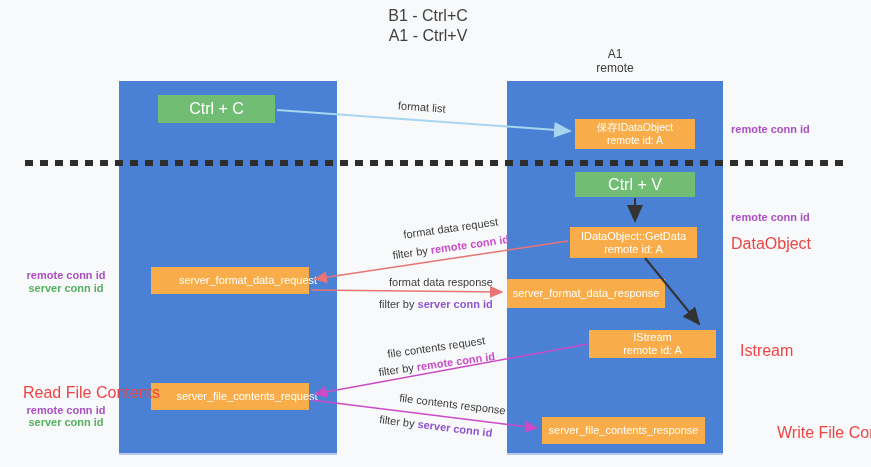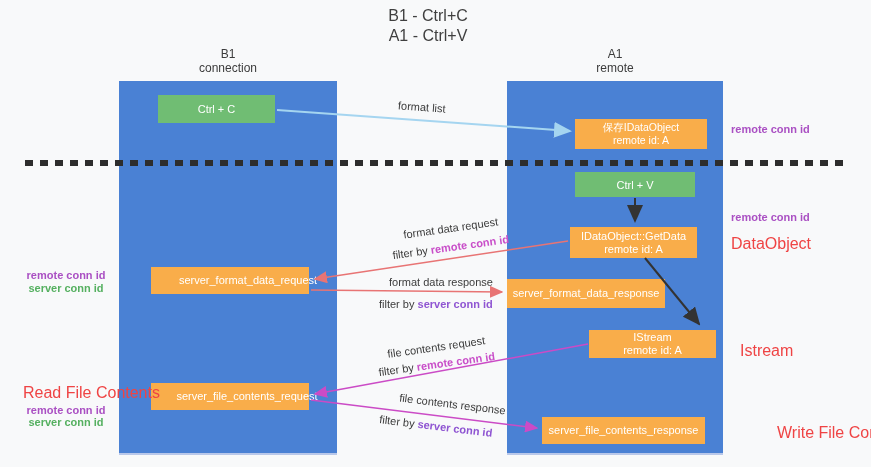--- a/index.html
+++ b/index.html
@@ -25,21 +25,21 @@
     position: absolute; top: 81px; height: 374px;
     background: #4a81d4; border-bottom: 2px solid #b9c8ea;
   }
   .lane.left { left: 119px; width: 218px; }
   .lane.right { left: 507px; width: 216px; }
   .node {
     position: absolute; display: flex; flex-direction: column;
     align-items: center; justify-content: center;
     color: #ffffff; text-align: center; white-space: nowrap;
   }
-  .node.green { background: #70bd73; font-size: 11px; }
+  .node.green { background: #70bd73; font-size: 16px; }
   .node.orange { background: #f9ad4a; font-size: 11px; line-height: 13px; }
   svg.overlay {
     position: absolute; left: 0; top: 0; width: 871px; height: 467px;
     pointer-events: none;
   }
   .elabel {
     position: absolute; white-space: nowrap;
     font-size: 11px; color: #3c3c3c;
   }
   .slabel {
@@ -59,37 +59,33 @@
 </head>
 <body>
 
 <div class="stage">
 
   <div class="title">
     <div>B1 - Ctrl+C</div>
     <div>A1 - Ctrl+V</div>
   </div>
 
-  <div class="lane-header left">
-    <div>B1</div>
-    <div>connection</div>
-  </div>
   <div class="lane-header right">
     <div>A1</div>
     <div>remote</div>
   </div>
 
   <div class="lane left"></div>
   <div class="lane right"></div>
 
   <div class="node green" style="left:158px; top:95px; width:117px; height:28px;">
     <span>Ctrl + C</span>
   </div>
 
-  <div class="node orange" style="left:575px; top:119px; width:132px; height:30px; font-size:10.5px;">
+  <div class="node orange" style="left:575px; top:119px; width:120px; height:30px; font-size:10.5px;">
     <span>保存IDataObject</span>
     <span>remote id: A</span>
   </div>
 
   <div class="node green" style="left:575px; top:172px; width:120px; height:25px;">
     <span>Ctrl + V</span>
   </div>
 
   <div class="node orange" style="left:570px; top:227px; width:127px; height:31px;">
     <span>IDataObject::GetData</span>

